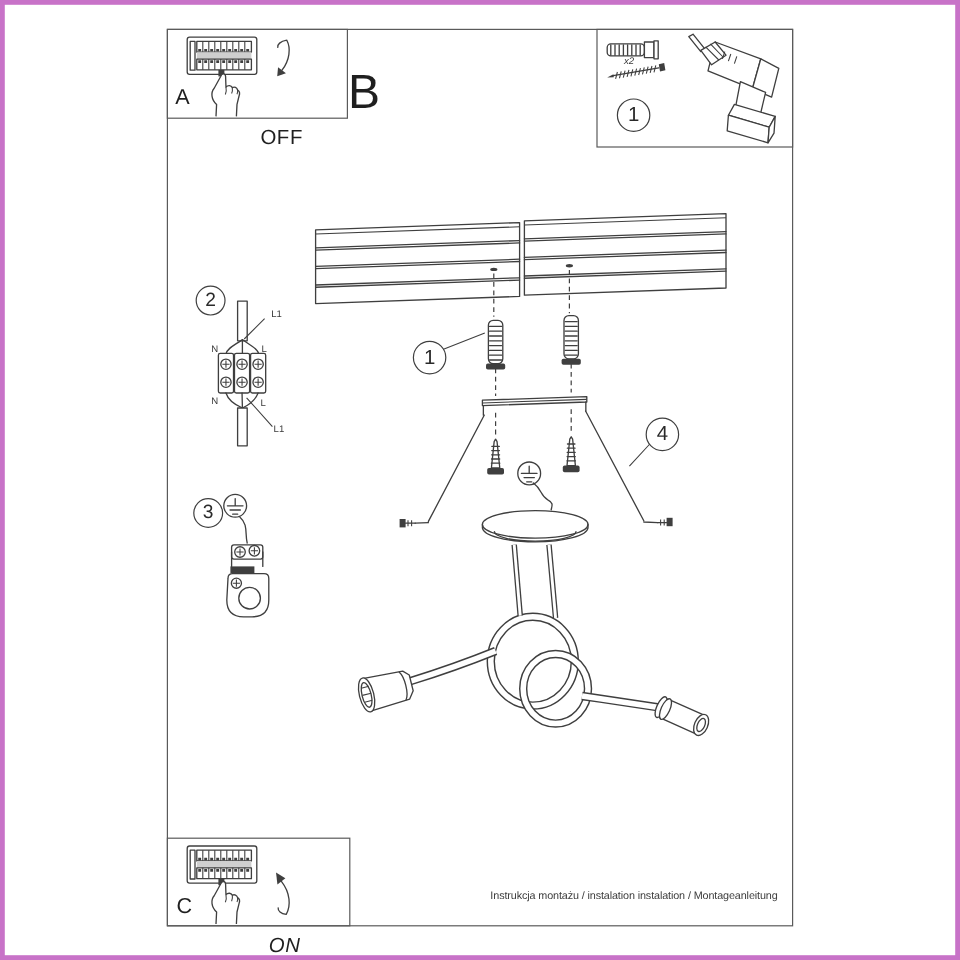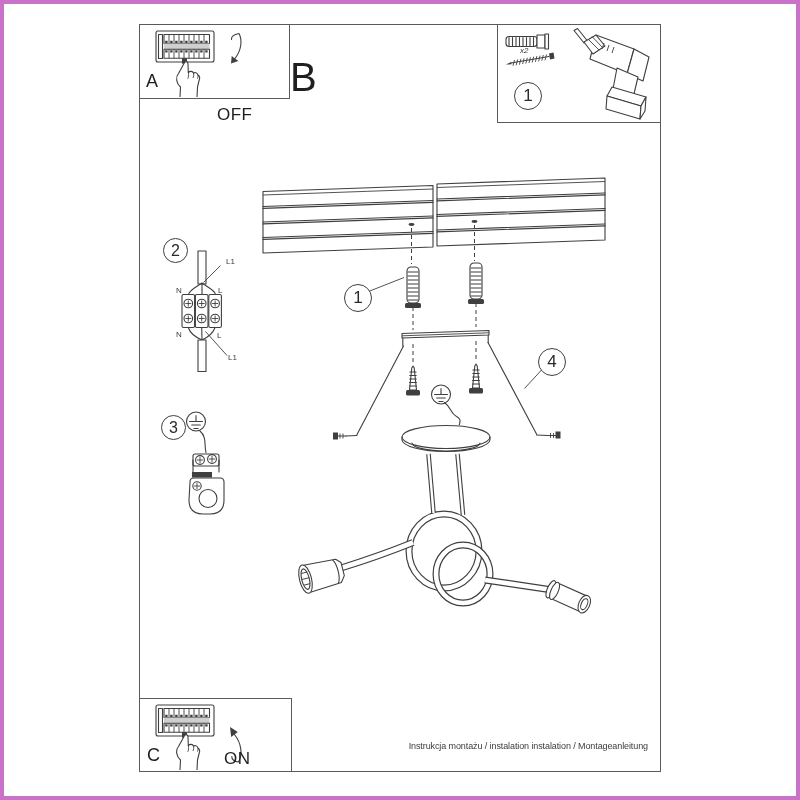--- a/index.html
+++ b/index.html
@@ -245,21 +245,21 @@
       <ellipse cx="586" cy="596" rx="3" ry="5.8" class="ln"></ellipse>
     </g>
 
     <path class="thin" d="M368.5 291.5 L404 277.5 M541.5 370 L524.5 388.5"></path>
   </svg>
 
   <div class="lbl letter" style="left:146px;top:71px;">A</div>
   <div class="lbl state" style="left:217px;top:69px;margin-top:36px;">OFF</div>
   <div class="lbl big-letter" style="left:290px;top:55px;">B</div>
   <div class="lbl letter" style="left:147px;top:745px;">C</div>
-  <div class="lbl state" style="left:224px;top:749px;">ON</div>
+  <div class="lbl state" style="left:224px;top:778px;font-style:italic;">ON</div>
 
   <div class="circ" style="left:514px;top:82px;width:26px;height:26px;font-size:17px;">
       <span>1</span>
     </div>
   <div class="lbl qty" style="left:520px;top:46px;">x2</div>
 
   <div class="circ" style="left:163px;top:238px;width:23px;height:23px;font-size:16px;">
       <span>2</span>
     </div>
   <div class="circ" style="left:161px;top:415px;width:23px;height:23px;font-size:16px;">

